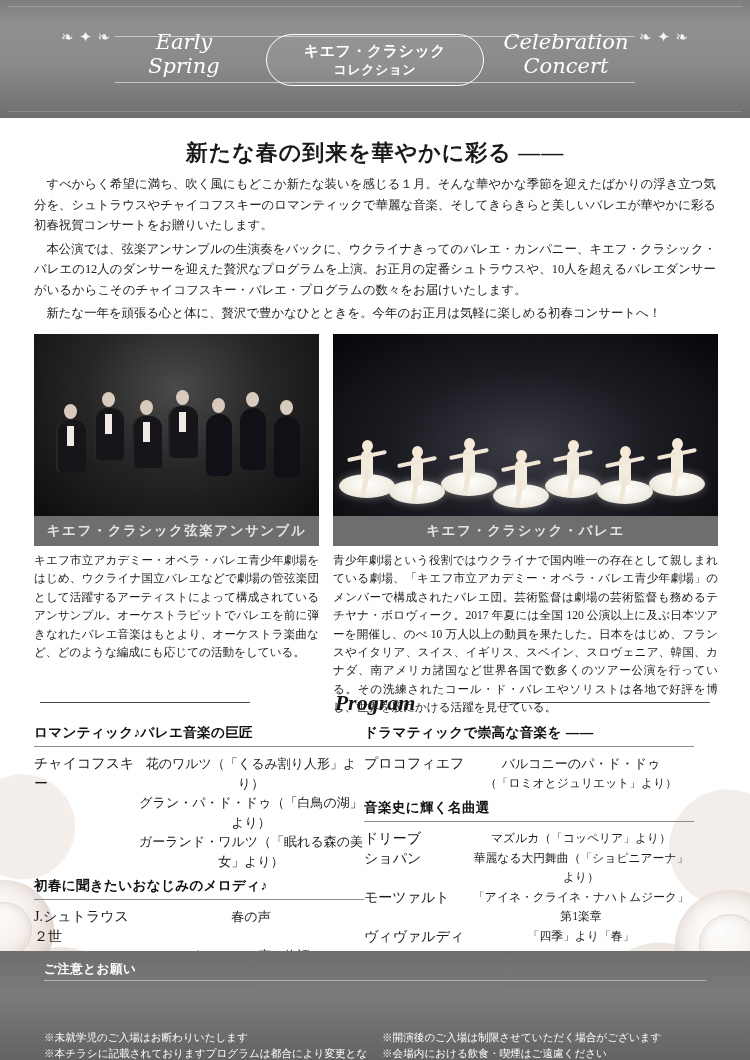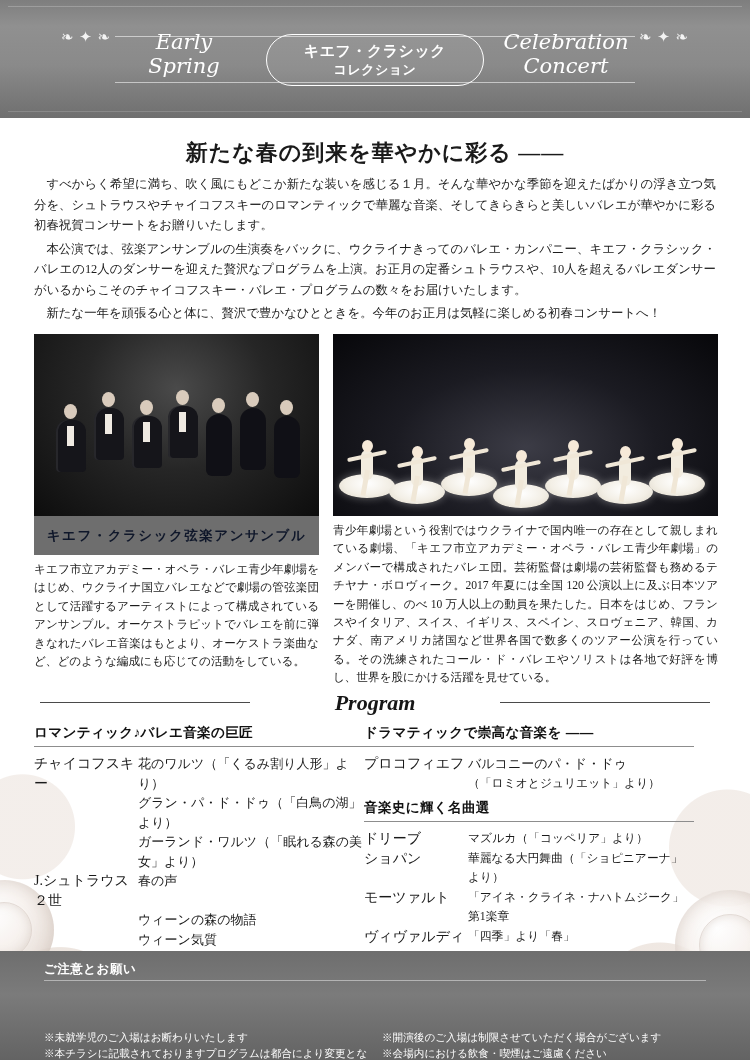--- a/index.html
+++ b/index.html
@@ -257,23 +257,23 @@
   }
   .bal .leg {
     position: absolute;
     bottom: 2px; left: 26px;
     width: 5px; height: 26px;
     background: #f0e7d7;
     transform: rotate(10deg);
     transform-origin: top center;
   }
   .photo-caption {
-    height: 39px;
+    height: 30px;
     background: #6e6e6e;
-    color: #0f172a;
+    color: #e5e5e5;
     font-family: "Liberation Sans", sans-serif;
     font-size: 13.5px;
     font-weight: bold;
     display: flex;
     align-items: center;
     justify-content: center;
     letter-spacing: 1.5px;
   }
   .photo-text {
     margin-top: 6px;
@@ -333,21 +333,21 @@
     display: flex;
     font-size: 11.8px;
     line-height: 19.5px;
     color: #1a1a1a;
   }
   .prog-line .who {
     width: 104px;
     flex: 0 0 104px;
     font-size: 14px;
   }
-  .prog-line .what { flex: 1; }
+  .prog-line .what { flex: 1; text-align: center; }
   .prog-line .what.big { font-size: 13px; }
   .note-right {
     text-align: right;
     font-size: 10px;
     color: #333;
     margin-top: 14px;
   }
 
   
   .footer {
@@ -520,20 +520,21 @@
           <div class="leg"></div>
         </div>
         <div class="bal" style="left:316px; bottom:20px;">
           <div class="tutu"></div>
           <div class="torso"></div>
           <div class="head"></div>
           <div class="arm"></div>
           <div class="leg"></div>
         </div>
       </div>
+      <div class="photo-caption">キエフ・クラシック・バレエ</div>
       <div class="photo-text">青少年劇場という役割ではウクライナで国内唯一の存在として親しまれている劇場、「キエフ市立アカデミー・オペラ・バレエ青少年劇場」のメンバーで構成されたバレエ団。芸術監督は劇場の芸術監督も務めるテチヤナ・ボロヴィーク。2017 年夏には全国 120 公演以上に及ぶ日本ツアーを開催し、のべ 10 万人以上の動員を果たした。日本をはじめ、フランスやイタリア、スイス、イギリス、スペイン、スロヴェニア、韓国、カナダ、南アメリカ諸国など世界各国で数多くのツアー公演を行っている。その洗練されたコール・ド・バレエやソリストは各地で好評を博し、世界を股にかける活躍を見せている。</div>
     </div>
   </div>
 
   <div class="pg-rule l"></div>
   <div class="pg-rule r"></div>
   <div class="program-head">
     <span class="pg-word">Program</span>
   </div>
 
@@ -548,20 +549,21 @@
       </div>
       <div class="prog-line">
         <span class="who"></span>
         <span class="what big">グラン・パ・ド・ドゥ（「白鳥の湖」より）</span>
       </div>
       <div class="prog-line">
         <span class="who"></span>
         <span class="what big">ガーランド・ワルツ（「眠れる森の美女」より）</span>
       </div>
 
+      <div class="prog-subhead gap">初春に聞きたいおなじみのメロディ♪</div>
 
       <div class="prog-line">
         <span class="who">J.シュトラウス２世</span>
         <span class="what big">春の声</span>
       </div>
       <div class="prog-line">
         <span class="who"></span>
         <span class="what big">ウィーンの森の物語</span>
       </div>
       <div class="prog-line">

